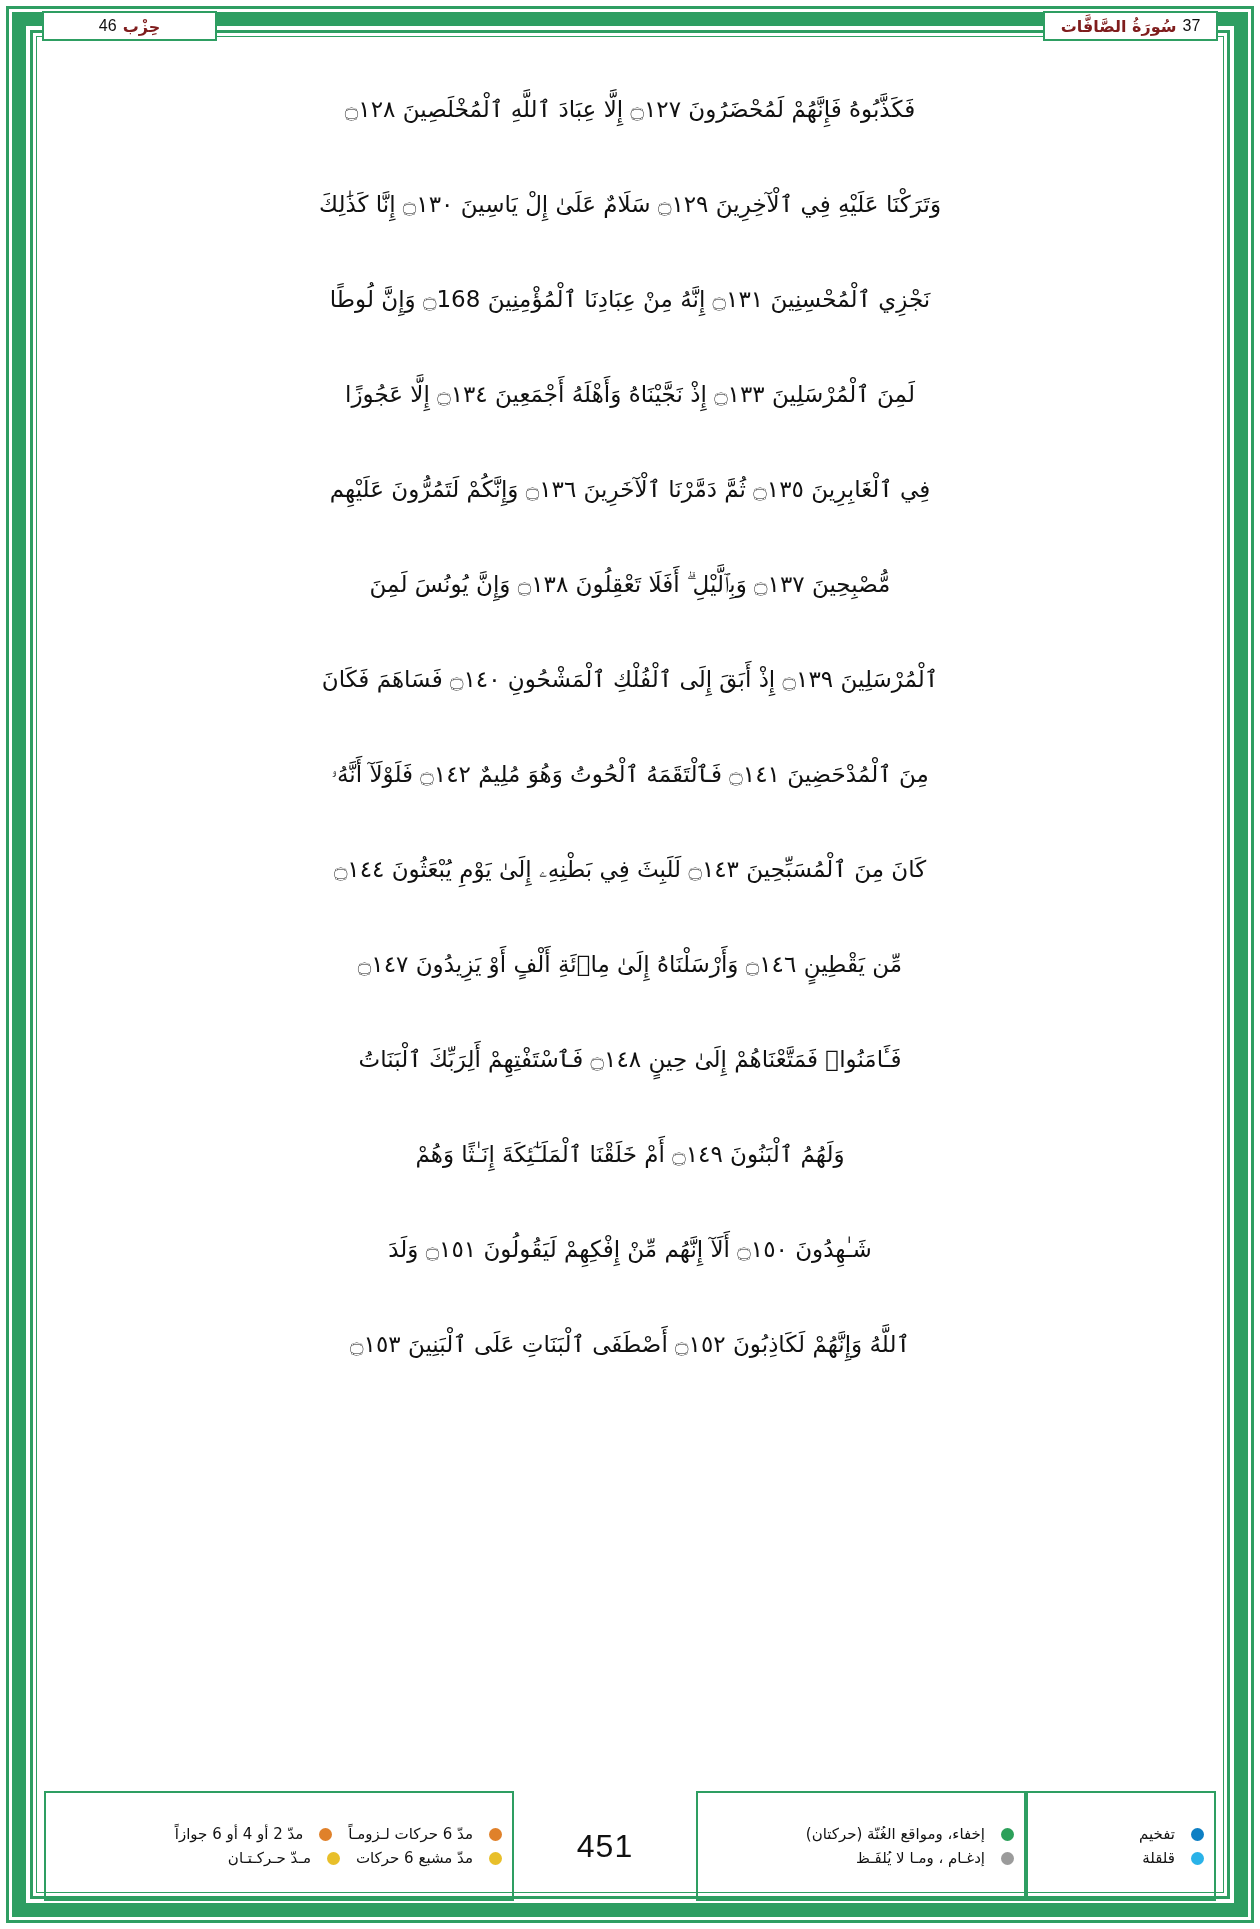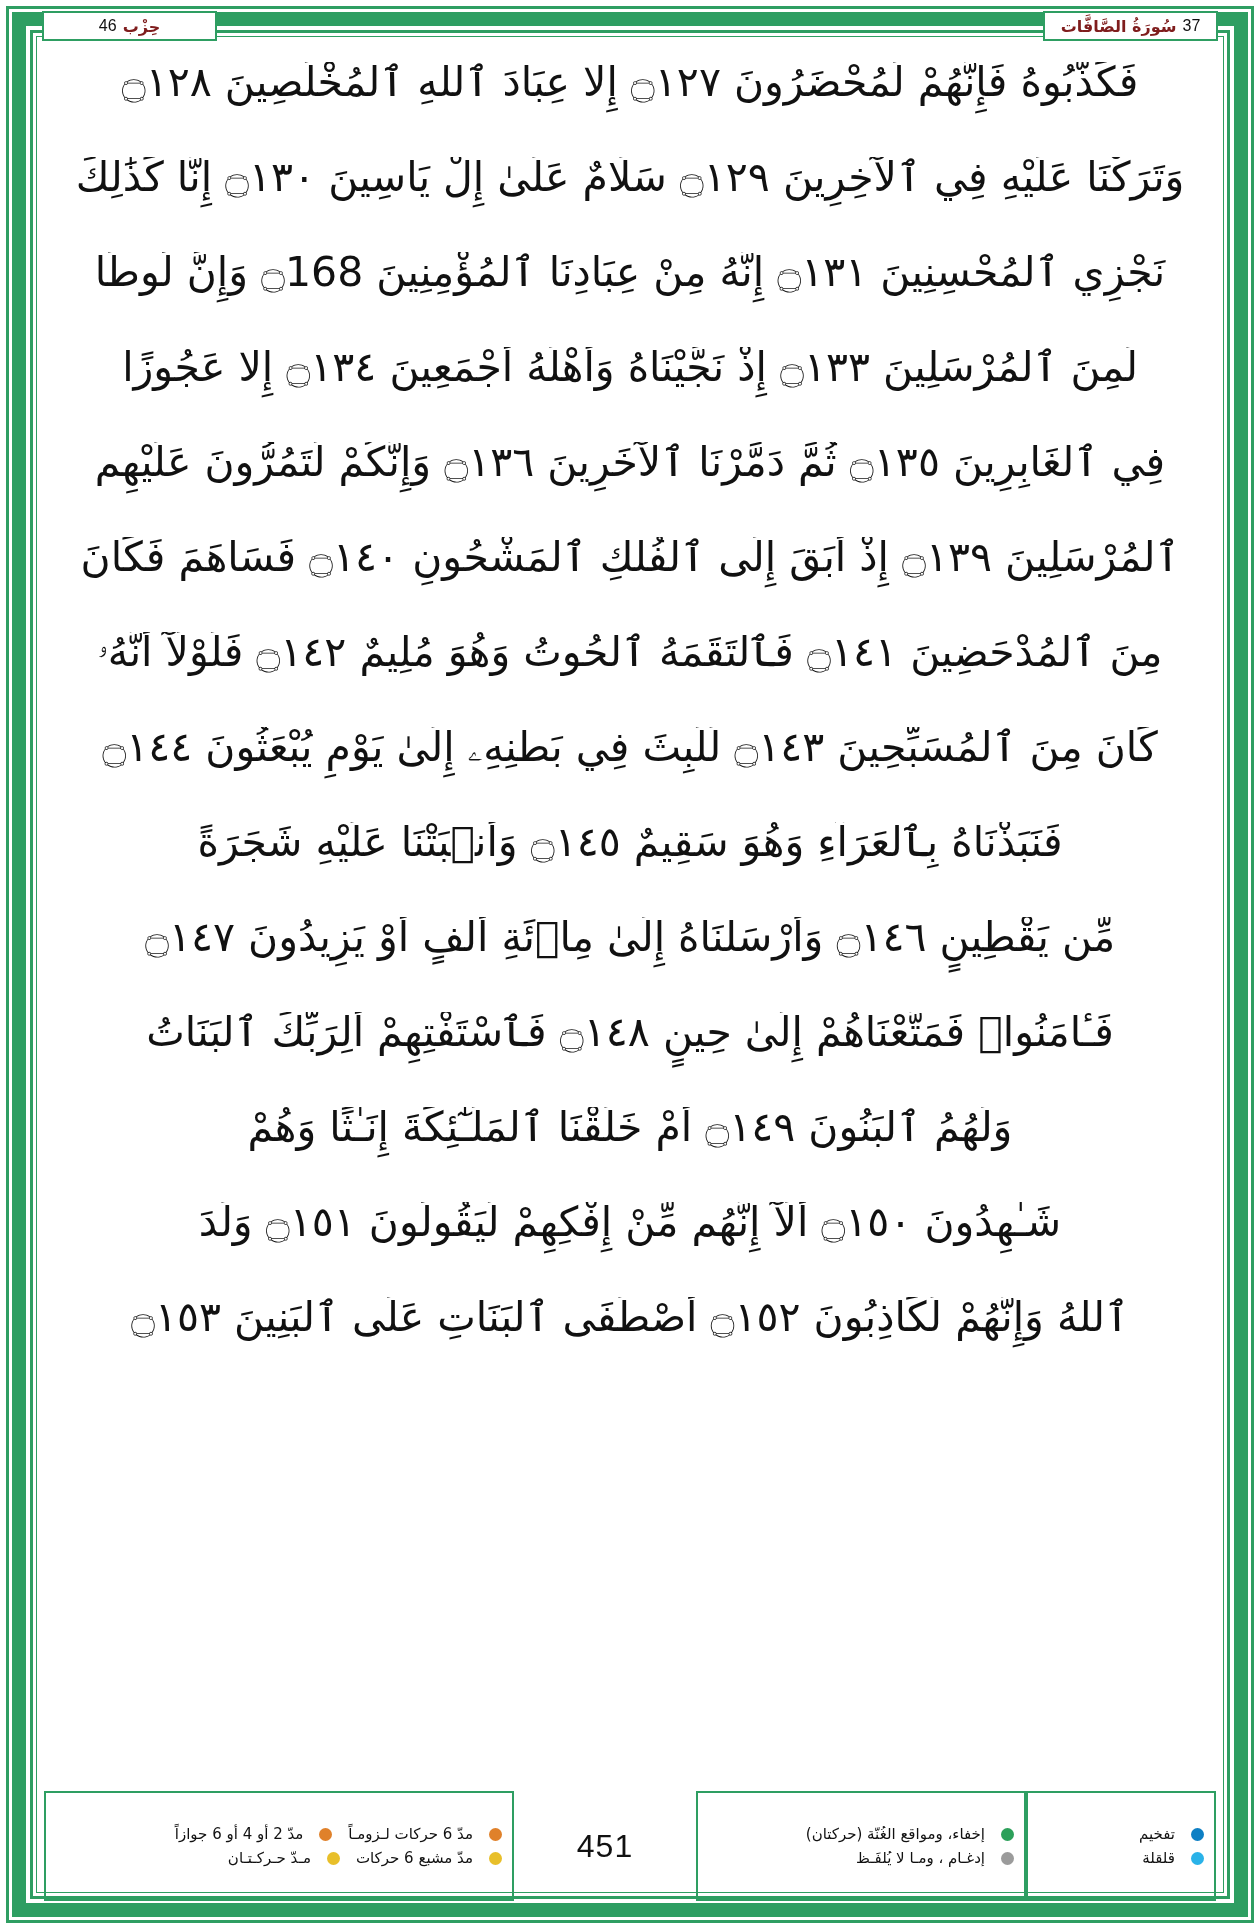--- a/index.html
+++ b/index.html
@@ -109,26 +109,26 @@
     bottom: 160px;
     direction: rtl;
     text-align: center;
     padding: 6px 10px 0 10px;
     box-sizing: border-box;
   }
   .ayah-line {
     direction: rtl;
     text-align: center;
     font-family: "DejaVu Sans", sans-serif;
-    font-size: 41px;
+    font-size: 23px;
     line-height: 1.0;
     color: #111111;
     height: 95px;
     display: flex;
-    align-items: flex-start;
+    align-items: center;
     justify-content: center;
     white-space: nowrap;
     letter-spacing: 0px;
     overflow: hidden;
   }
   .ayah-line span.l {
     display: inline-block;
     transform: scaleX(1.0);
   }
 
@@ -234,30 +234,30 @@
     <div class="ayah-line">
         <span class="l">نَجْزِي ٱلْمُحْسِنِينَ ۝١٣١ إِنَّهُ مِنْ عِبَادِنَا ٱلْمُؤْمِنِينَ ۝168 وَإِنَّ لُوطًا</span>
       </div>
     <div class="ayah-line">
         <span class="l">لَمِنَ ٱلْمُرْسَلِينَ ۝١٣٣ إِذْ نَجَّيْنَاهُ وَأَهْلَهُ أَجْمَعِينَ ۝١٣٤ إِلَّا عَجُوزًا</span>
       </div>
     <div class="ayah-line">
         <span class="l">فِي ٱلْغَابِرِينَ ۝١٣٥ ثُمَّ دَمَّرْنَا ٱلْآخَرِينَ ۝١٣٦ وَإِنَّكُمْ لَتَمُرُّونَ عَلَيْهِم</span>
       </div>
     <div class="ayah-line">
+        <span class="l">مُّصْبِحِينَ ۝١٣٧ وَبِٱلَّيْلِ ۗ أَفَلَا تَعْقِلُونَ ۝١٣٨ وَإِنَّ يُونُسَ لَمِنَ</span>
+      </div>
+    <div class="ayah-line">
         <span class="l">ٱلْمُرْسَلِينَ ۝١٣٩ إِذْ أَبَقَ إِلَى ٱلْفُلْكِ ٱلْمَشْحُونِ ۝١٤٠ فَسَاهَمَ فَكَانَ</span>
       </div>
     <div class="ayah-line">
         <span class="l">مِنَ ٱلْمُدْحَضِينَ ۝١٤١ فَٱلْتَقَمَهُ ٱلْحُوتُ وَهُوَ مُلِيمٌ ۝١٤٢ فَلَوْلَآ أَنَّهُۥ</span>
       </div>
     <div class="ayah-line">
         <span class="l">كَانَ مِنَ ٱلْمُسَبِّحِينَ ۝١٤٣ لَلَبِثَ فِي بَطْنِهِۦ إِلَىٰ يَوْمِ يُبْعَثُونَ ۝١٤٤</span>
-      </div>
-    <div class="ayah-line">
-        <span class="l">فَنَبَذْنَاهُ بِٱلْعَرَآءِ وَهُوَ سَقِيمٌ ۝١٤٥ وَأَنۢبَتْنَا عَلَيْهِ شَجَرَةً</span>
       </div>
     <div class="ayah-line">
         <span class="l">مِّن يَقْطِينٍ ۝١٤٦ وَأَرْسَلْنَاهُ إِلَىٰ مِا۟ئَةِ أَلْفٍ أَوْ يَزِيدُونَ ۝١٤٧</span>
       </div>
     <div class="ayah-line">
         <span class="l">فَـَٔامَنُوا۟ فَمَتَّعْنَاهُمْ إِلَىٰ حِينٍ ۝١٤٨ فَٱسْتَفْتِهِمْ أَلِرَبِّكَ ٱلْبَنَاتُ</span>
       </div>
     <div class="ayah-line">
         <span class="l">وَلَهُمُ ٱلْبَنُونَ ۝١٤٩ أَمْ خَلَقْنَا ٱلْمَلَـٰٓئِكَةَ إِنَـٰثًا وَهُمْ</span>
       </div>

